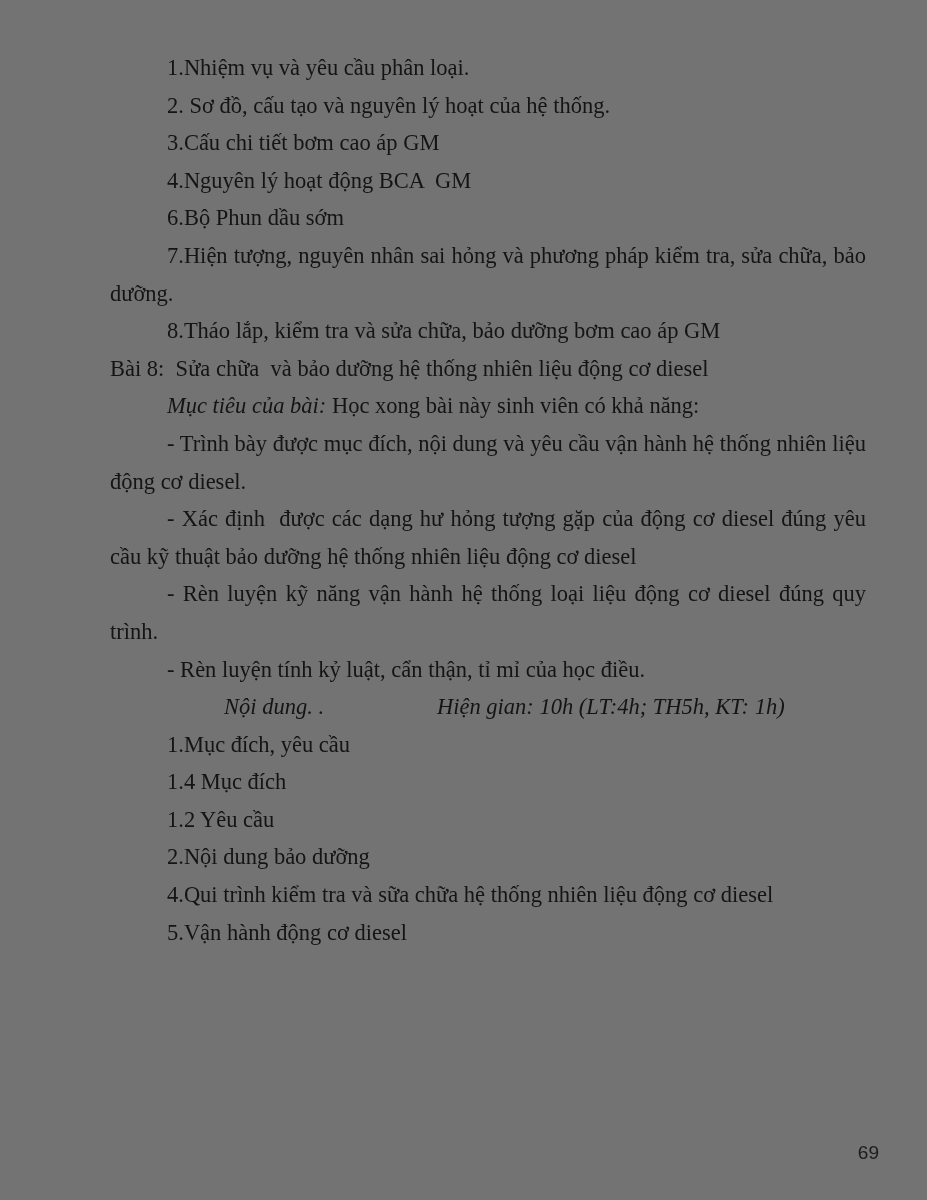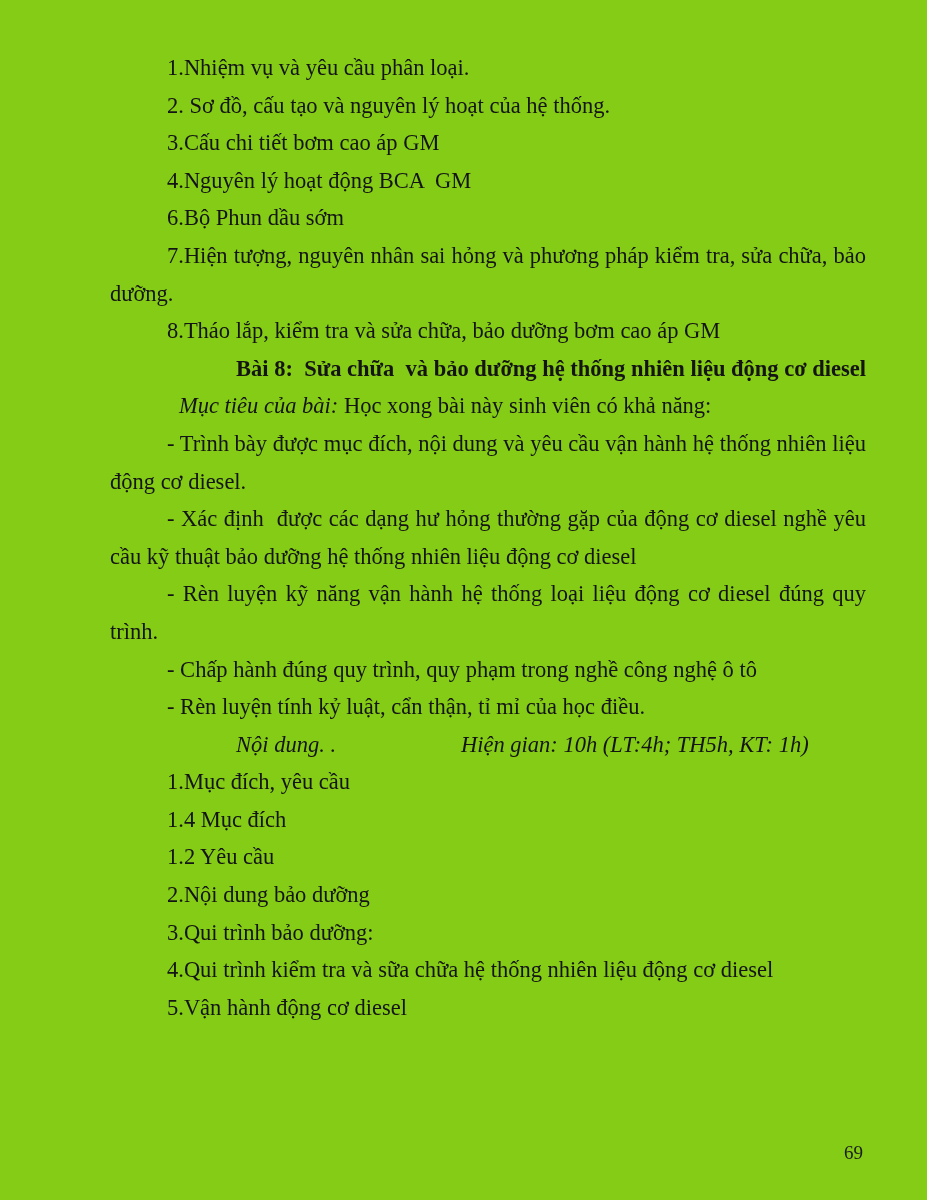--- a/index.html
+++ b/index.html
@@ -4,21 +4,21 @@
 <style>
   html, body {
     margin: 0;
     padding: 0;
     background: #ffffff;
   }
   .page {
     position: relative;
     width: 927px;
     height: 1200px;
-    background: #84cc16;
+    background: #737373;
     overflow: hidden;
   }
   .content {
     position: absolute;
     left: 110px;
     top: 0;
     width: 756px;
     padding-top: 49px;
     font-family: "Liberation Serif", serif;
     font-size: 22.5px;
@@ -27,40 +27,39 @@
   }
   .content p {
     margin: 0;
     white-space: pre-wrap;
   }
   p.body {
     text-align: justify;
     text-indent: 57px;
   }
   p.title {
-    text-align: right;
-    font-weight: 700;
+    text-align: left;
+    font-weight: 400;
     text-indent: 0;
   }
   .it {
     font-style: italic;
-    margin-left: 12px;
   }
   p.meta {
     text-indent: 57px;
   }
   .noi-dung {
     display: inline-block;
     width: 270px;
   }
   .page-number {
     position: absolute;
     top: 1142px;
-    right: 64px;
-    font-family: Liberation Serif, serif;
+    right: 48px;
+    font-family: Liberation Sans, sans-serif;
     font-size: 19px;
     color: #1c1c1c;
     text-align: center;
   }
 </style>
 </head>
 <body>
 
 <div class="page">
   <div class="content">
@@ -71,31 +70,29 @@
     <p class="body">4.Nguyên lý hoạt động BCA  GM</p>
     <p class="body">6.Bộ Phun dầu sớm</p>
     <p class="body">7.Hiện tượng, nguyên nhân sai hỏng và phương pháp kiểm tra, sửa chữa, bảo dưỡng.</p>
     <p class="body">8.Tháo lắp, kiểm tra và sửa chữa, bảo dưỡng bơm cao áp GM</p>
 
     <p class="title">Bài 8:  Sửa chữa  và bảo dưỡng hệ thống nhiên liệu động cơ diesel</p>
 
     <p class="body"><span class="it">Mục tiêu của bài:</span><span> Học xong bài này sinh viên có khả năng:</span></p>
 
     <p class="body">- Trình bày được mục đích, nội dung và yêu cầu vận hành hệ thống nhiên liệu động cơ diesel.</p>
-    <p class="body">- Xác định  được các dạng hư hỏng thường gặp của động cơ diesel nghề yêu cầu kỹ thuật bảo dưỡng hệ thống nhiên liệu động cơ diesel</p>
+    <p class="body">- Xác định  được các dạng hư hỏng tượng gặp của động cơ diesel đúng yêu cầu kỹ thuật bảo dưỡng hệ thống nhiên liệu động cơ diesel</p>
     <p class="body">- Rèn luyện kỹ năng vận hành hệ thống loại liệu động cơ diesel đúng quy trình.</p>
-    <p class="body">- Chấp hành đúng quy trình, quy phạm trong nghề công nghệ ô tô</p>
     <p class="body">- Rèn luyện tính kỷ luật, cẩn thận, tỉ mỉ của học điều.</p>
 
     <p class="meta"><span class="it noi-dung">Nội dung. .</span><span class="it">Hiện gian: 10h (LT:4h; TH5h, KT: 1h)</span></p>
 
     <p class="body">1.Mục đích, yêu cầu</p>
     <p class="body">1.4 Mục đích</p>
     <p class="body">1.2 Yêu cầu</p>
     <p class="body">2.Nội dung bảo dưỡng</p>
-    <p class="body">3.Qui trình bảo dưỡng:</p>
     <p class="body">4.Qui trình kiểm tra và sữa chữa hệ thống nhiên liệu động cơ diesel</p>
     <p class="body">5.Vận hành động cơ diesel</p>
 
   </div>
 
   <div class="page-number">69</div>
 </div>
 
 </body></html>

